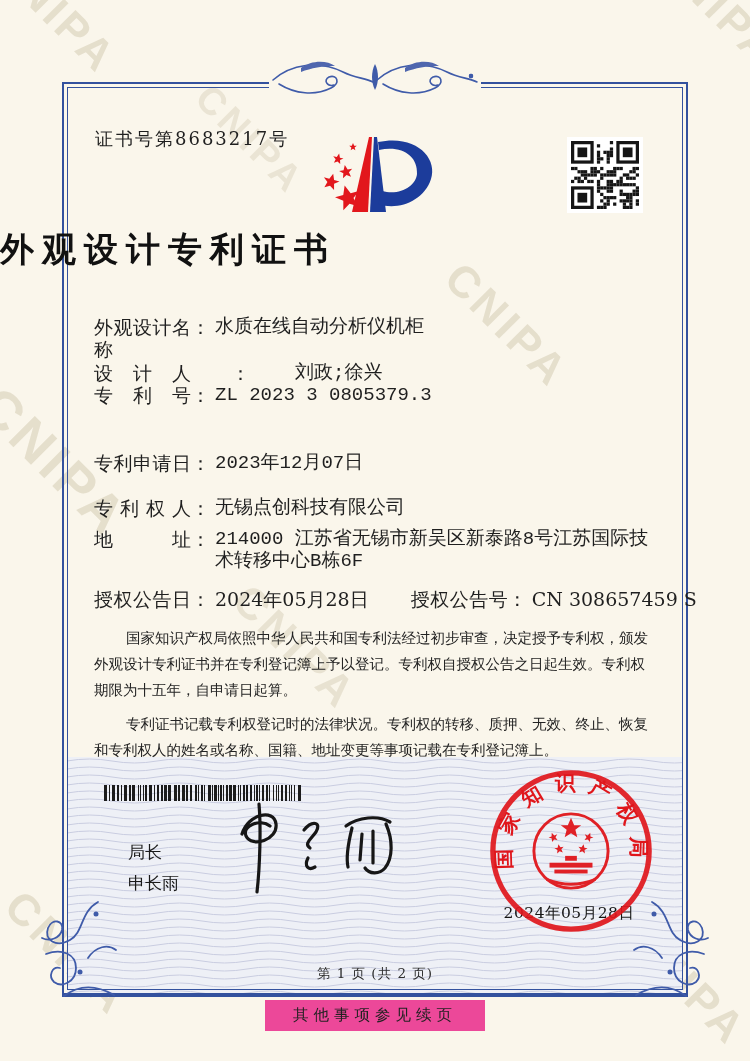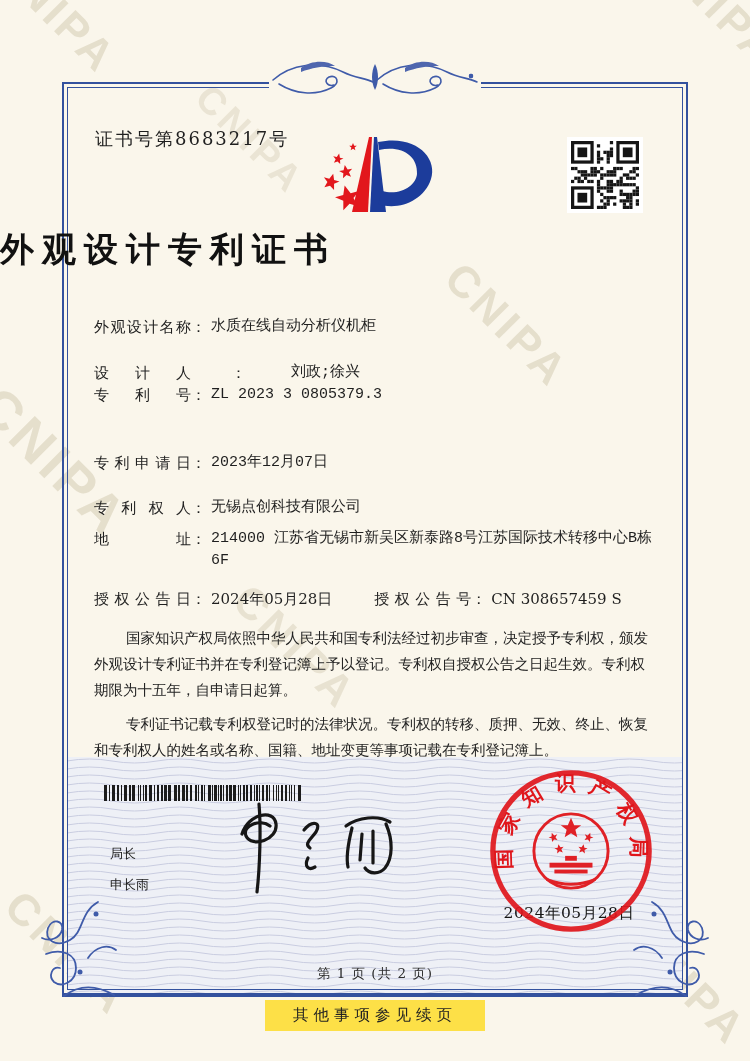--- a/index.html
+++ b/index.html
@@ -34,50 +34,50 @@
 
   
   .cert-no{position:absolute;left:95px;top:127px;font-size:18px;letter-spacing:2px;z-index:4;}
   .logo{position:absolute;left:298px;top:134px;z-index:4;}
   .qr{position:absolute;left:567px;top:137px;width:76px;height:76px;background:#ffffff;
       padding:4px;z-index:4;}
   .title{position:absolute;left:0;top:227px;width:100%;text-align:left;font-size:34px;
          font-weight:600;letter-spacing:8px;color:#111;z-index:4;}
 
   
-  .field-row{position:absolute;left:94px;width:560px;display:flex;font-size:15px;
+  .field-row{position:absolute;left:94px;width:560px;display:flex;font-size:19px;
              line-height:22px;z-index:4;}
   .f-label{flex:none;width:97px;display:inline-block;text-align:justify;text-align-last:justify;}
   .f-colon{flex:none;margin-right:5px;}
   .f-value{flex:1;font-family:Liberation Mono, monospace;}
   .row1{top:316px;} .row2{top:362px;gap:40px;} .row3{top:384px;} .row4{top:452px;}
   .row5{top:497px;} .row6{top:528px;} .row6 .f-value{max-width:448px;}
   .row-grant{top:588px;}
   .grant-group{display:flex;}
   .grant-gap{flex:none;width:42px;}
   .g-label{flex:none;width:97px;display:inline-block;text-align:justify;text-align-last:justify;}
   .g-value{white-space:nowrap;}
 
   
   .body-text{position:absolute;left:94px;top:626px;width:560px;font-size:14.5px;
              line-height:1.78;z-index:4;color:#232323;}
   .body-text p{margin:0 0 9px 0;text-indent:2.2em;}
 
   
   .barcode{position:absolute;left:104px;top:785px;z-index:4;}
-  .sig-block{position:absolute;left:110px;top:838px;z-index:4;
-             font-family:Liberation Serif, serif;font-size:13px;line-height:31px;color:#1a1a1a;}
+  .sig-block{position:absolute;left:128px;top:838px;z-index:4;
+             font-family:Liberation Mono, monospace;font-size:17px;line-height:31px;color:#1a1a1a;}
   .sig-image{position:absolute;left:212px;top:796px;z-index:4;}
   .seal{position:absolute;left:488px;top:768px;z-index:6;pointer-events:none;}
   .seal-date{position:absolute;left:489px;top:903px;width:160px;text-align:center;
              font-size:15.5px;letter-spacing:.5px;color:#151515;z-index:5;}
   .page-footer{position:absolute;left:0;top:965px;width:100%;text-align:center;
                font-size:13.5px;letter-spacing:1px;color:#2c2c2c;z-index:4;}
   .cont-note{position:absolute;left:50%;top:1000px;transform:translateX(-50%);
-             background:#fde047;padding:5px 28px;font-size:15.5px;letter-spacing:5px;
+             background:#ec4899;padding:5px 28px;font-size:15.5px;letter-spacing:5px;
              color:#222;z-index:4;white-space:nowrap;}
 </style>
 </head>
 <body>
 
 <div class="page">
 
   <span class="wm w1">CNIPA</span>
   <span class="wm w2">CNIPA</span>
   <span class="wm w3">CNIPA</span>

